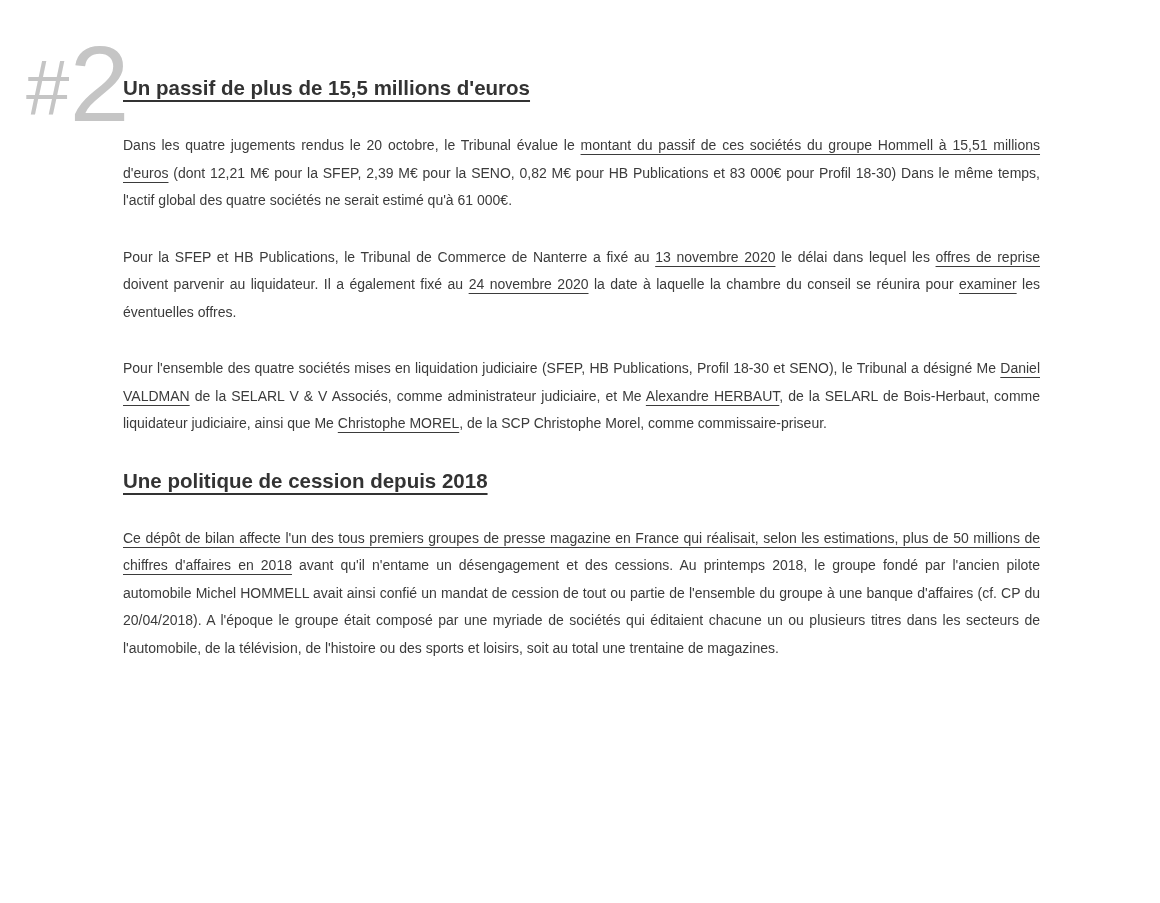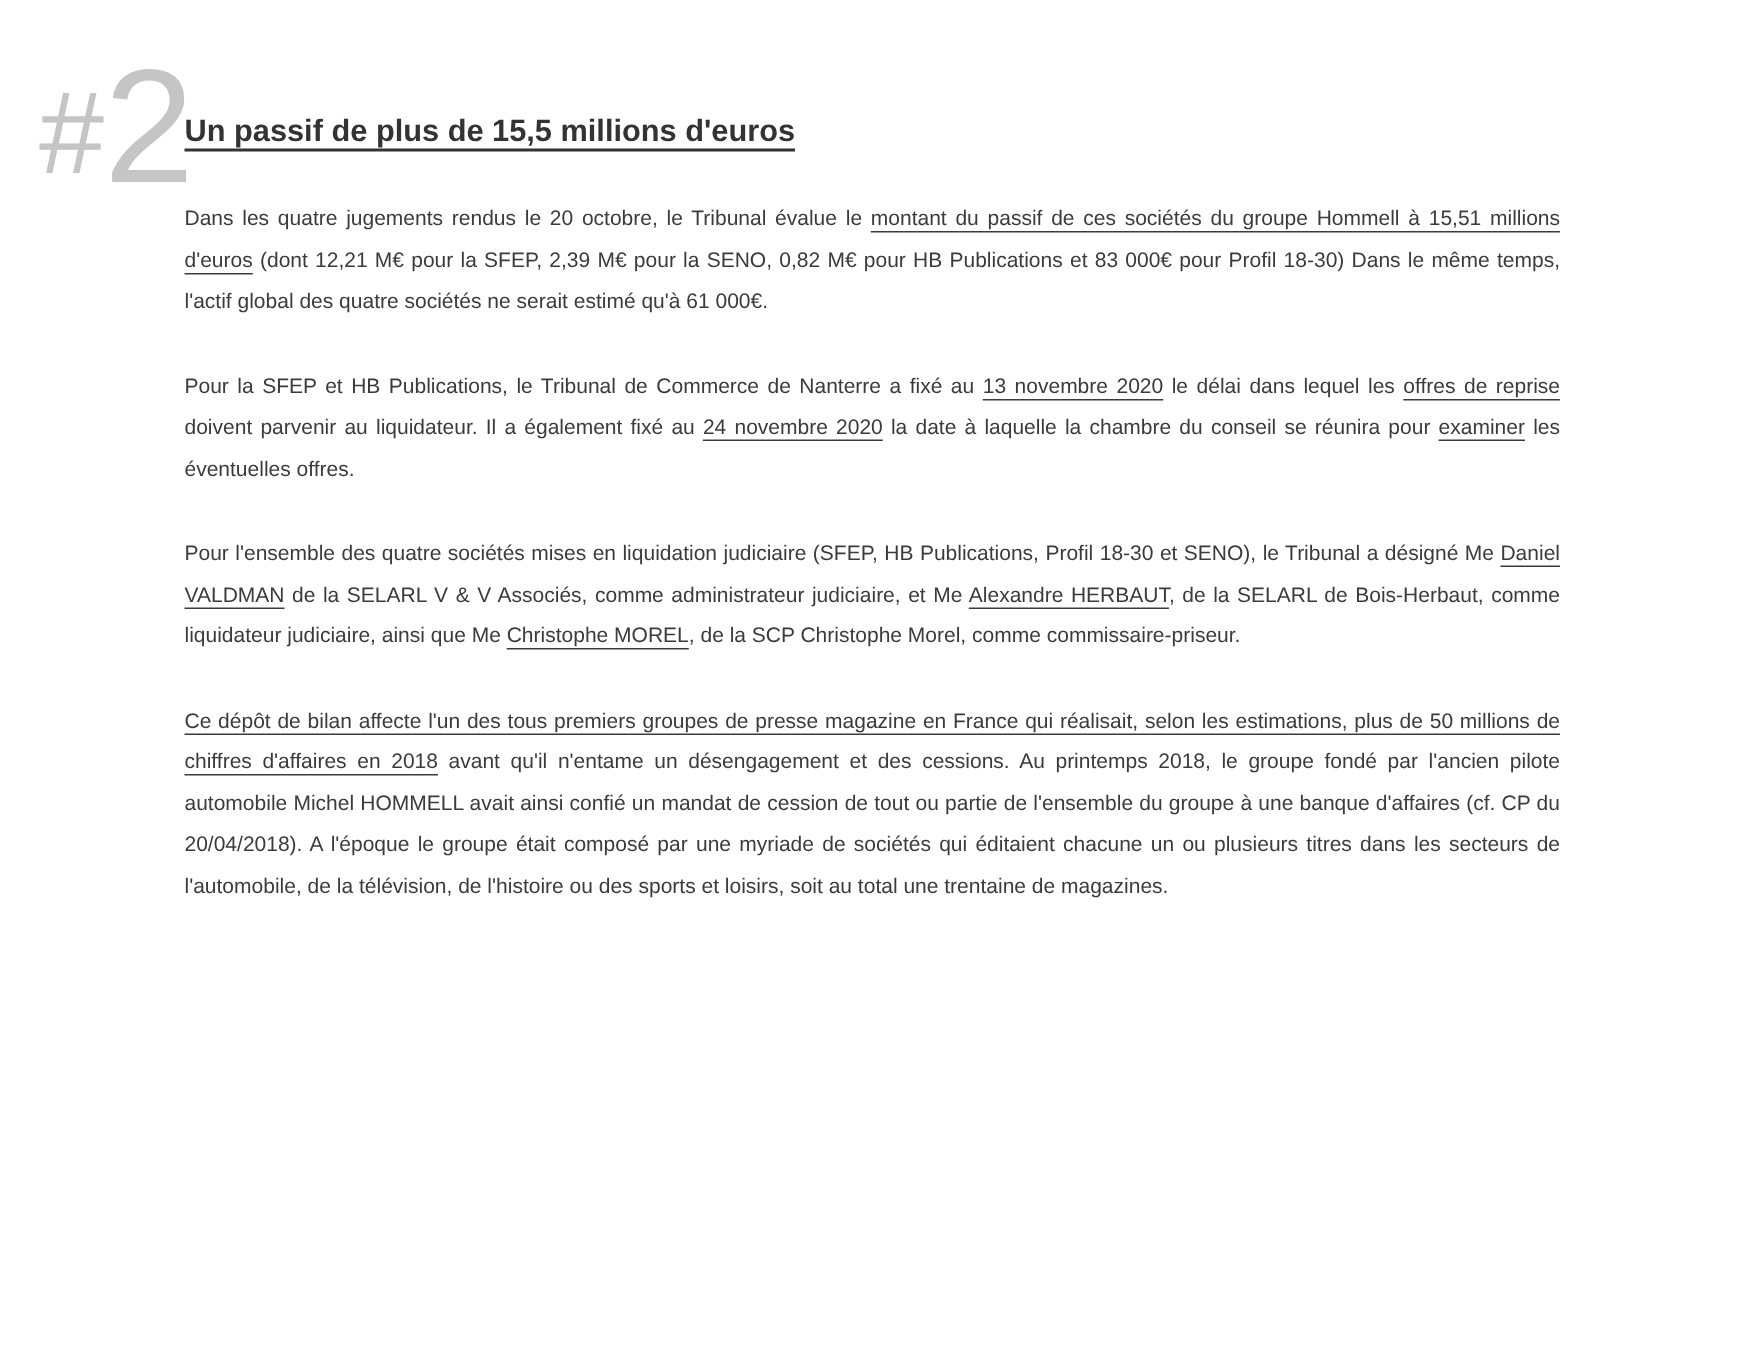--- a/index.html
+++ b/index.html
@@ -67,15 +67,16 @@
 
 <div class="page">
   <div class="watermark">
     <span class="hash">#</span><span class="num">2</span>
   </div>
   <div class="content">
       <h2 class="section-heading">Un passif de plus de 15,5 millions d'euros</h2>
       <p class="body-paragraph"><span class="seg">Dans les quatre jugements rendus le 20 octobre, le Tribunal évalue le </span><span class="seg underlined">montant du passif de ces sociétés du groupe Hommell à 15,51 millions d'euros</span><span class="seg"> (dont 12,21 M€ pour la SFEP, 2,39 M€ pour la SENO, 0,82 M€ pour HB Publications et 83 000€ pour Profil 18-30) Dans le même temps, l'actif global des quatre sociétés ne serait estimé qu'à 61 000€.</span></p>
       <p class="body-paragraph"><span class="seg">Pour la SFEP et HB Publications, le Tribunal de Commerce de Nanterre a fixé au </span><span class="seg underlined">13 novembre 2020</span><span class="seg"> le délai dans lequel les </span><span class="seg underlined">offres de reprise</span><span class="seg"> doivent parvenir au liquidateur. Il a également fixé au </span><span class="seg underlined">24 novembre 2020</span><span class="seg"> la date à laquelle la chambre du conseil se réunira pour </span><span class="seg underlined">examiner</span><span class="seg"> les éventuelles offres.</span></p>
       <p class="body-paragraph"><span class="seg">Pour l'ensemble des quatre sociétés mises en liquidation judiciaire (SFEP, HB Publications, Profil 18-30 et SENO), le Tribunal a désigné Me </span><span class="seg underlined">Daniel VALDMAN</span><span class="seg"> de la SELARL V &amp; V Associés, comme administrateur judiciaire, et Me </span><span class="seg underlined">Alexandre HERBAUT</span><span class="seg">, de la SELARL de Bois-Herbaut, comme liquidateur judiciaire, ainsi que Me </span><span class="seg underlined">Christophe MOREL</span><span class="seg">, de la SCP Christophe Morel, comme commissaire-priseur.</span></p>
+      <h2 class="section-heading">Une politique de cession depuis 2018</h2>
       <p class="body-paragraph"><span class="seg underlined">Ce dépôt de bilan affecte l'un des tous premiers groupes de presse magazine en France qui réalisait, selon les estimations, plus de 50 millions de chiffres d'affaires en 2018</span><span class="seg"> avant qu'il n'entame un désengagement et des cessions. Au printemps 2018, le groupe fondé par l'ancien pilote automobile Michel HOMMELL avait ainsi confié un mandat de cession de tout ou partie de l'ensemble du groupe à une banque d'affaires (cf. CP du 20/04/2018). A l'époque le groupe était composé par une myriade de sociétés qui éditaient chacune un ou plusieurs titres dans les secteurs de l'automobile, de la télévision, de l'histoire ou des sports et loisirs, soit au total une trentaine de magazines.</span></p>
     </div>
 </div>
 
 </body></html>

